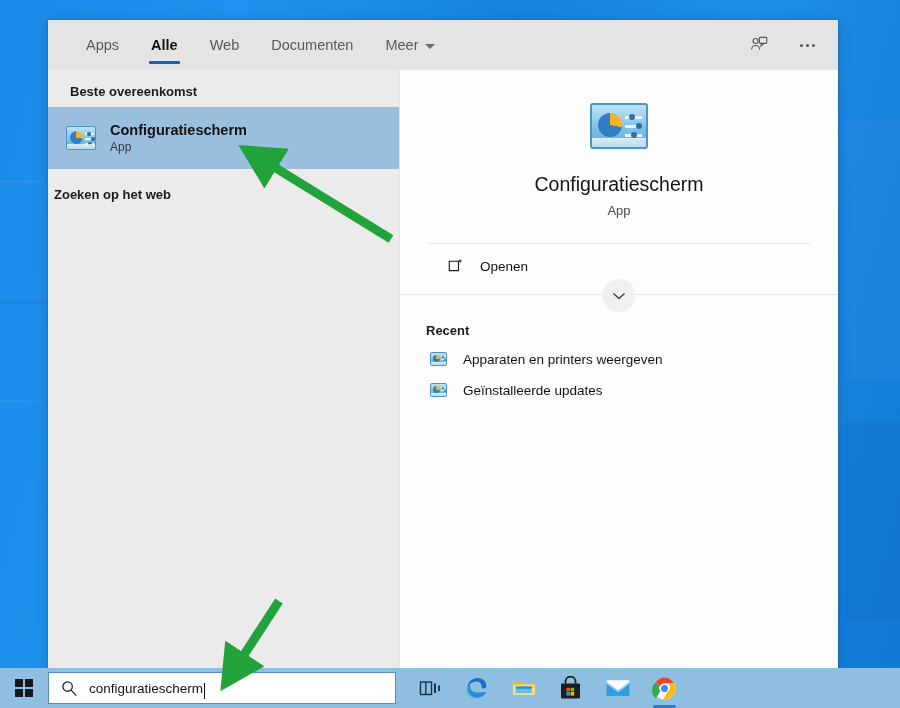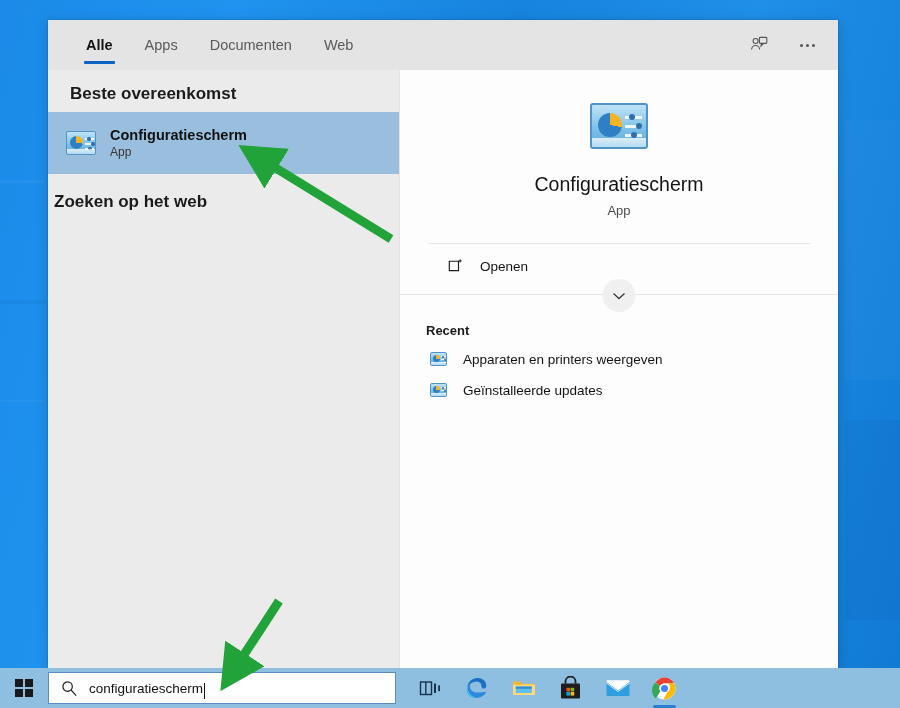--- a/index.html
+++ b/index.html
@@ -100,21 +100,21 @@
     padding-top: 6px;
   }
   .right {
     flex: 1;
     background: #fdfdfd;
     border-left: 1px solid #e3e3e3;
     position: relative;
   }
 
   .section-title {
-    font-size: 17px;
+    font-size: 13px;
     font-weight: bold;
     color: #1b1b1b;
     padding: 8px 0 8px 22px;
   }
 
   
   .best-row {
     display: flex;
     align-items: center;
     height: 62px;
@@ -339,31 +339,35 @@
   <div class="wall-streak" style="left:0;top:180px;width:44px;height:3px;"></div>
   <div class="wall-streak" style="left:0;top:400px;width:44px;height:2px;"></div>
   <div class="wall-dark" style="left:0;top:300px;width:46px;height:4px;"></div>
   <div class="wall-streak" style="left:845px;top:120px;width:55px;height:260px;opacity:.5;"></div>
   <div class="wall-dark" style="left:845px;top:420px;width:55px;height:200px;"></div>
 
   <div id="flyout">
 
     <div class="hdr">
       <div class="tabs">
+        <div class="tab">
+          <span>Apps</span>
+        </div>
         <div class="tab active">
           <span>Alle</span>
         </div>
         <div class="tab">
-          <span>Apps</span>
+          <span>Web</span>
         </div>
         <div class="tab">
           <span>Documenten</span>
         </div>
         <div class="tab">
-          <span>Web</span>
+          <span>Meer</span>
+          <span class="chev"></span>
         </div>
       </div>
 
       <div class="hdr-right">
         <div class="hdr-icon">
           <svg width="20" height="20" viewBox="0 0 20 20" fill="none" stroke="#555" stroke-width="1.1">
             <circle cx="6.6" cy="6" r="2.5"></circle>
             <path d="M2.6 14.5c0-2.3 1.8-4 4-4s4 1.7 4 4"></path>
             <rect x="10.4" y="2.4" width="7.4" height="6" rx="0.8"></rect>
             <path d="M12.6 8.4 L12 11 L14.8 8.4"></path>

